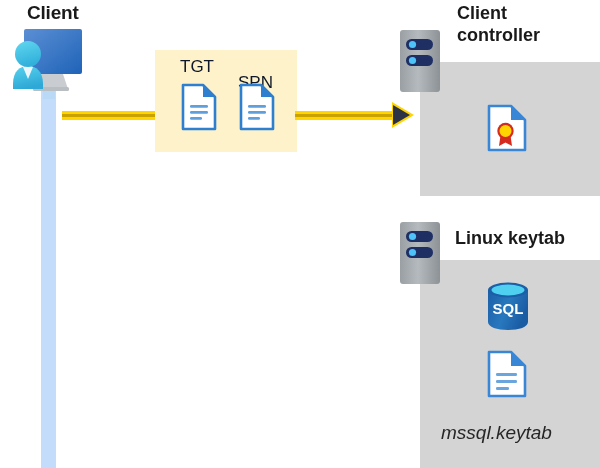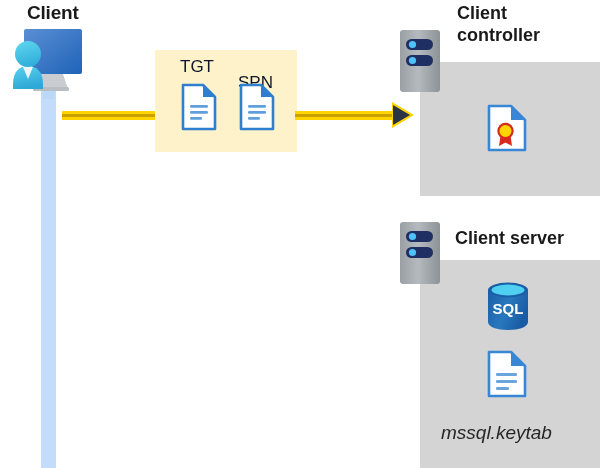--- a/index.html
+++ b/index.html
@@ -249,21 +249,21 @@
     <svg width="40" height="48" viewBox="0 0 40 48" xmlns="http://www.w3.org/2000/svg">
       <path d="M2 2 H24 L38 16 V46 H2 Z" fill="#ffffff" stroke="#3a86d6" stroke-width="2.6" stroke-linejoin="round"></path>
       <path d="M24 2 L38 16 H24 Z" fill="#3a86d6"></path>
       <path d="M14 28 L12 42 L18.5 38.5 L25 42 L23 28 Z" fill="#d52b1e"></path>
       <circle cx="18.5" cy="27" r="8.2" fill="#d52b1e"></circle>
       <circle cx="18.5" cy="27" r="6" fill="#ffd400"></circle>
     </svg>
   </div>
 
   <div class="zone zone-linux"></div>
-  <div class="zone-title title-linux">Client server</div>
+  <div class="zone-title title-linux">Linux keytab</div>
 
   <div class="server-icon server-linux">
     <svg width="40" height="62" viewBox="0 0 40 62" xmlns="http://www.w3.org/2000/svg">
       <rect x="0" y="0" width="40" height="62" rx="3" fill="url(#srvGrad)"></rect>
       <rect x="6" y="9" width="27" height="11" rx="5.5" fill="#1f2f63"></rect>
       <circle cx="12.5" cy="14.5" r="3.6" fill="#4fc3f7"></circle>
       <rect x="6" y="25" width="27" height="11" rx="5.5" fill="#1f2f63"></rect>
       <circle cx="12.5" cy="30.5" r="3.6" fill="#4fc3f7"></circle>
     </svg>
   </div>

